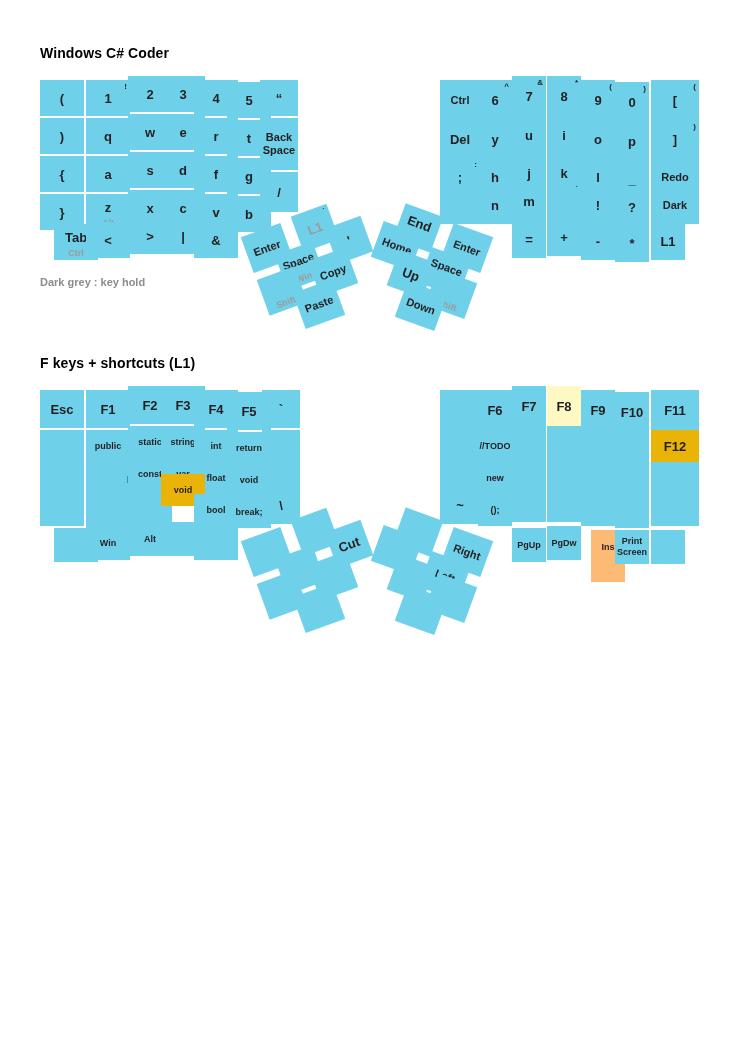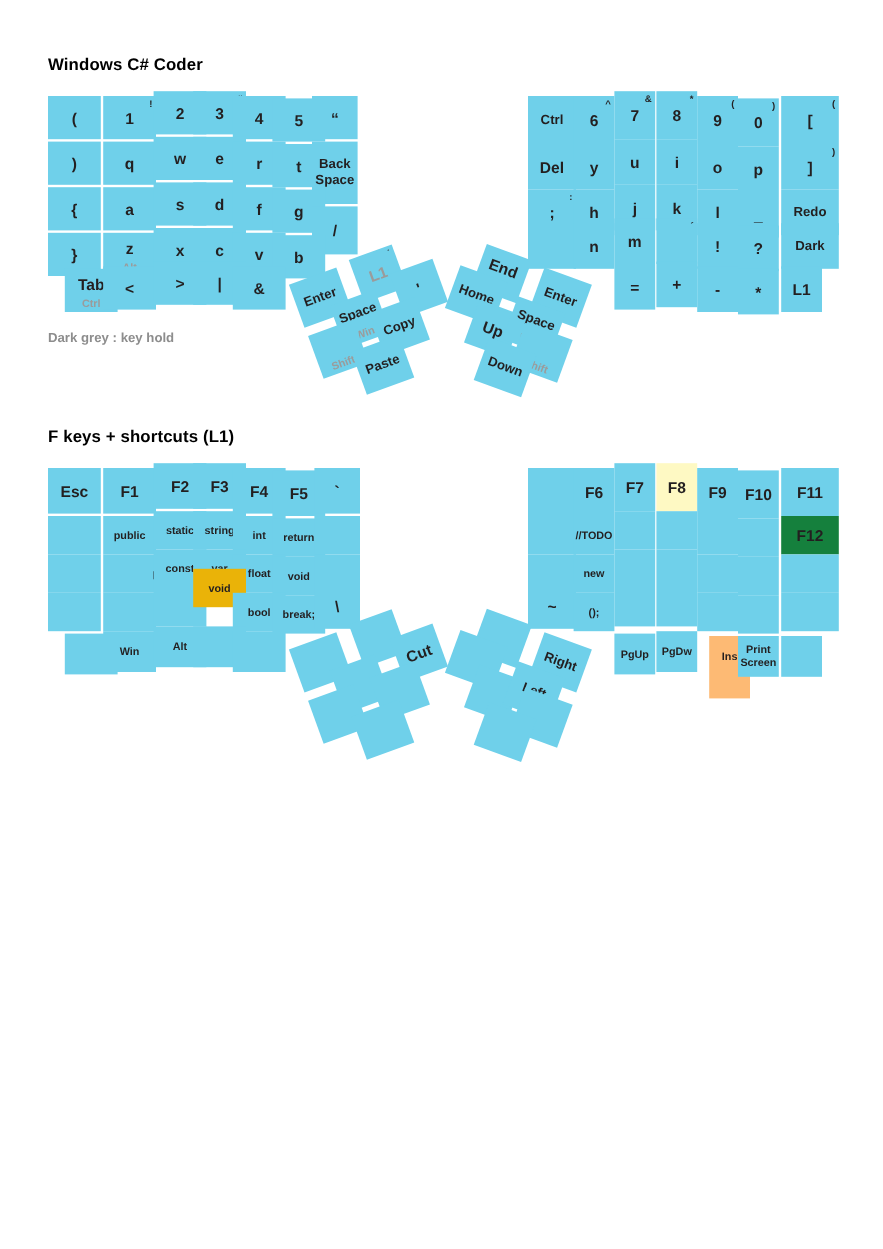--- a/index.html
+++ b/index.html
@@ -449,21 +449,21 @@
       <div class="main c-main" style="font-size: 13px; line-height: 15px; top: 12.5px;">F11</div>
     </div>
     <div class="key" style="left: 440px; top: 430px; width: 40px; height: 32px; background: rgb(111, 208, 234);"></div>
     <div class="key" style="left: 478px; top: 430px; width: 34px; height: 32px; background: rgb(111, 208, 234);">
       <div class="main c-main" style="font-size: 9px; line-height: 11px; top: 10.5px;">//TODO</div>
     </div>
     <div class="key" style="left: 512px; top: 426px; width: 34px; height: 32px; background: rgb(111, 208, 234);"></div>
     <div class="key" style="left: 547px; top: 426px; width: 34px; height: 32px; background: rgb(111, 208, 234);"></div>
     <div class="key" style="left: 581px; top: 430px; width: 34px; height: 32px; background: rgb(111, 208, 234);"></div>
     <div class="key" style="left: 615px; top: 432px; width: 34px; height: 32px; background: rgb(111, 208, 234);"></div>
-    <div class="key" style="left: 651px; top: 430px; width: 48px; height: 32px; background: #15803d;">
+    <div class="key" style="left: 651px; top: 430px; width: 48px; height: 32px; background: #eab308;">
       <div class="main c-main" style="font-size: 13px; line-height: 15px; top: 8.5px;">F12</div>
     </div>
     <div class="key" style="left: 440px; top: 462px; width: 40px; height: 32px; background: rgb(111, 208, 234);"></div>
     <div class="key" style="left: 478px; top: 462px; width: 34px; height: 32px; background: rgb(111, 208, 234);">
       <div class="main c-main" style="font-size: 9px; line-height: 11px; top: 10.5px;">new</div>
     </div>
     <div class="key" style="left: 512px; top: 458px; width: 34px; height: 32px; background: rgb(111, 208, 234);"></div>
     <div class="key" style="left: 547px; top: 458px; width: 34px; height: 32px; background: rgb(111, 208, 234);"></div>
     <div class="key" style="left: 581px; top: 462px; width: 34px; height: 32px; background: rgb(111, 208, 234);"></div>
     <div class="key" style="left: 615px; top: 464px; width: 34px; height: 32px; background: rgb(111, 208, 234);"></div>

